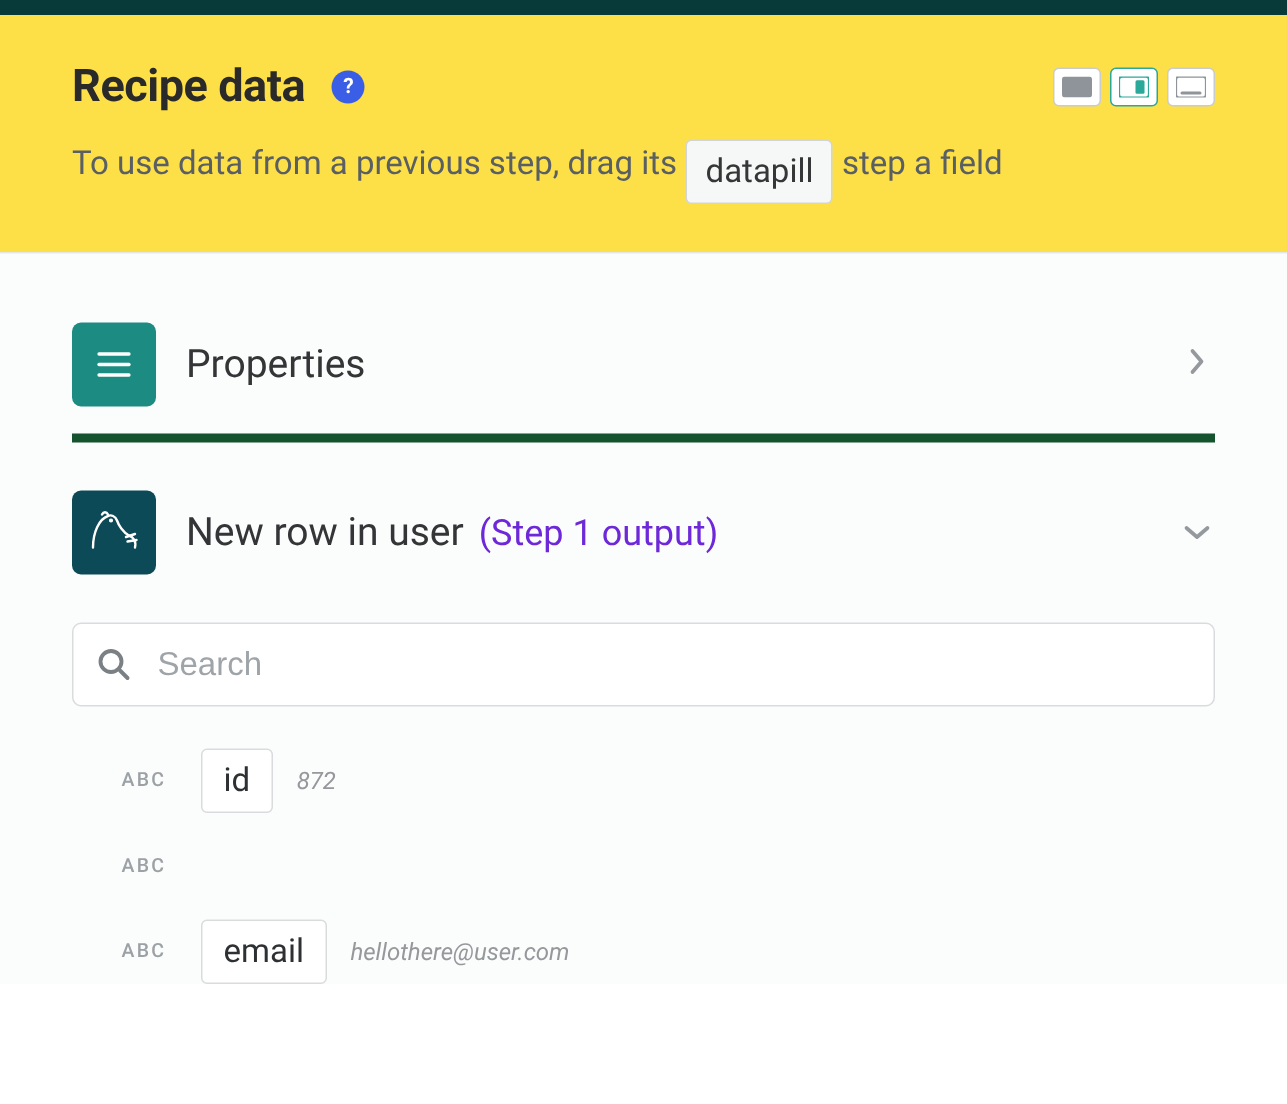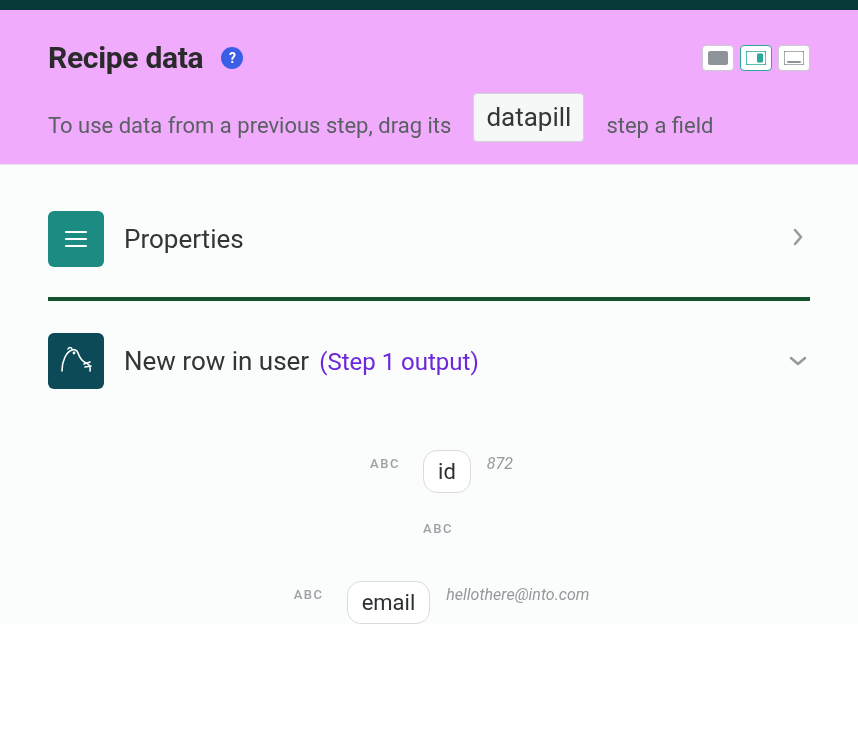--- a/index.html
+++ b/index.html
@@ -1,21 +1,21 @@
 <!DOCTYPE html>
 <html><head>
 <meta charset="utf-8">
 <style>
   * { box-sizing: border-box; margin: 0; padding: 0; }
   html, body { width: 858px; height: 736px; font-family: -apple-system, BlinkMacSystemFont, "Segoe UI", Roboto, Helvetica, Arial, sans-serif; background: #fff; color: #2b2b2b; }
   .topbar { height: 10px; background: #083a3a; }
   .header {
-    padding: 30px 48px 22px 48px;
+    padding: 30px 48px 32px 48px;
     border-bottom: 1px solid #e5e6e7;
-    background: #f0abfc;
+    background: #fde047;
   }
   .header-row1 {
     display: flex;
     align-items: center;
     justify-content: space-between;
   }
   .title-wrap {
     display: flex;
     align-items: center;
     gap: 18px;
@@ -47,46 +47,46 @@
     display: flex; align-items: center; justify-content: center;
     cursor: pointer;
   }
   .view-btn.active { border-color: #2aa89a; }
   .subtitle-row {
     margin-top: 18px;
     font-size: 22px;
     color: #5a5f63;
     line-height: 1.5;
     display: flex;
-    align-items: flex-end;
+    align-items: flex-start;
     flex-wrap: wrap;
-    gap: 22px;
+    gap: 6px;
   }
   .datapill-chip {
     border: 1px solid #d2d5d8;
     background: #f6f7f7;
     border-radius: 4px;
     padding: 4px 12px;
-    font-size: 26px;
+    font-size: 22px;
     color: #343638;
     cursor: grab;
   }
   .body {
     padding: 30px 48px 0 48px;
     background: #fbfcfc;
   }
   .section {
     display: flex;
     align-items: center;
     padding: 16px 0;
     gap: 20px;
   }
   .section.properties {
-    border-bottom: 4px solid #14532d;
-    padding-bottom: 30px;
+    border-bottom: 6px solid #14532d;
+    padding-bottom: 18px;
     margin-bottom: 16px;
   }
   .section-icon {
     width: 56px; height: 56px;
     border-radius: 6px;
     display: flex; align-items: center; justify-content: center;
     color: #fff;
     flex-shrink: 0;
   }
   .icon-teal { background: #1c8c82; }
@@ -128,44 +128,42 @@
     color: #7b8085;
     display:flex;align-items:center;
   }
   .pill-list {
     margin-top: 28px;
     padding-left: 26px;
     padding-right: 8px;
     display: flex;
     flex-direction: column;
     gap: 28px;
-    align-items: center;
   }
   .pill-row {
     display: flex;
     align-items: center;
     gap: 16px;
   }
   .pill-type {
     font-size: 13px;
     letter-spacing: 1.5px;
     color: #9ca1a5;
     width: 44px;
     text-align: center;
     font-weight: 500;
   }
   .pill-name {
     border: 1px solid #d9dbdd;
-    border-radius: 14px;
+    border-radius: 4px;
     padding: 8px 14px;
     font-size: 22px;
     color: #2e3133;
     background: #fff;
     cursor: grab;
-    margin-top: 17px;
   }
   .pill-value {
     font-size: 16px;
     font-style: italic;
     color: #96999c;
   }
 </style>
 </head>
 <body>
 
@@ -235,30 +233,39 @@
       <span>New row in user</span>
       <span class="muted">(Step 1 output)</span>
     </div>
     <div class="chevron">
       <svg width="20" height="12" viewBox="0 0 20 12" fill="none" stroke="#95999d" stroke-width="2.5" stroke-linecap="round" stroke-linejoin="round">
         <polyline points="3,3 10,9 17,3"></polyline>
       </svg>
     </div>
   </div>
 
+  <div class="search-wrap">
+    <span class="search-icon-wrap">
+      <svg width="24" height="24" viewBox="0 0 24 24" fill="none" stroke="#7b8085" stroke-width="2.6" stroke-linecap="round">
+        <circle cx="10" cy="10" r="7"></circle>
+        <line x1="16" y1="16" x2="21" y2="21"></line>
+      </svg>
+    </span>
+    <input class="search-input" type="text" placeholder="Search" style="">
+  </div>
 
   <div class="pill-list">
     <div class="pill-row">
       <span class="pill-type">ABC</span>
       <span class="pill-name">id</span>
       <span class="pill-value">872</span>
     </div>
     <div class="pill-row">
       <span class="pill-type">ABC</span>
     </div>
     <div class="pill-row">
       <span class="pill-type">ABC</span>
       <span class="pill-name">email</span>
-      <span class="pill-value">hellothere@into.com</span>
+      <span class="pill-value">hellothere@user.com</span>
     </div>
   </div>
 
 </div>
 
 </body></html>

